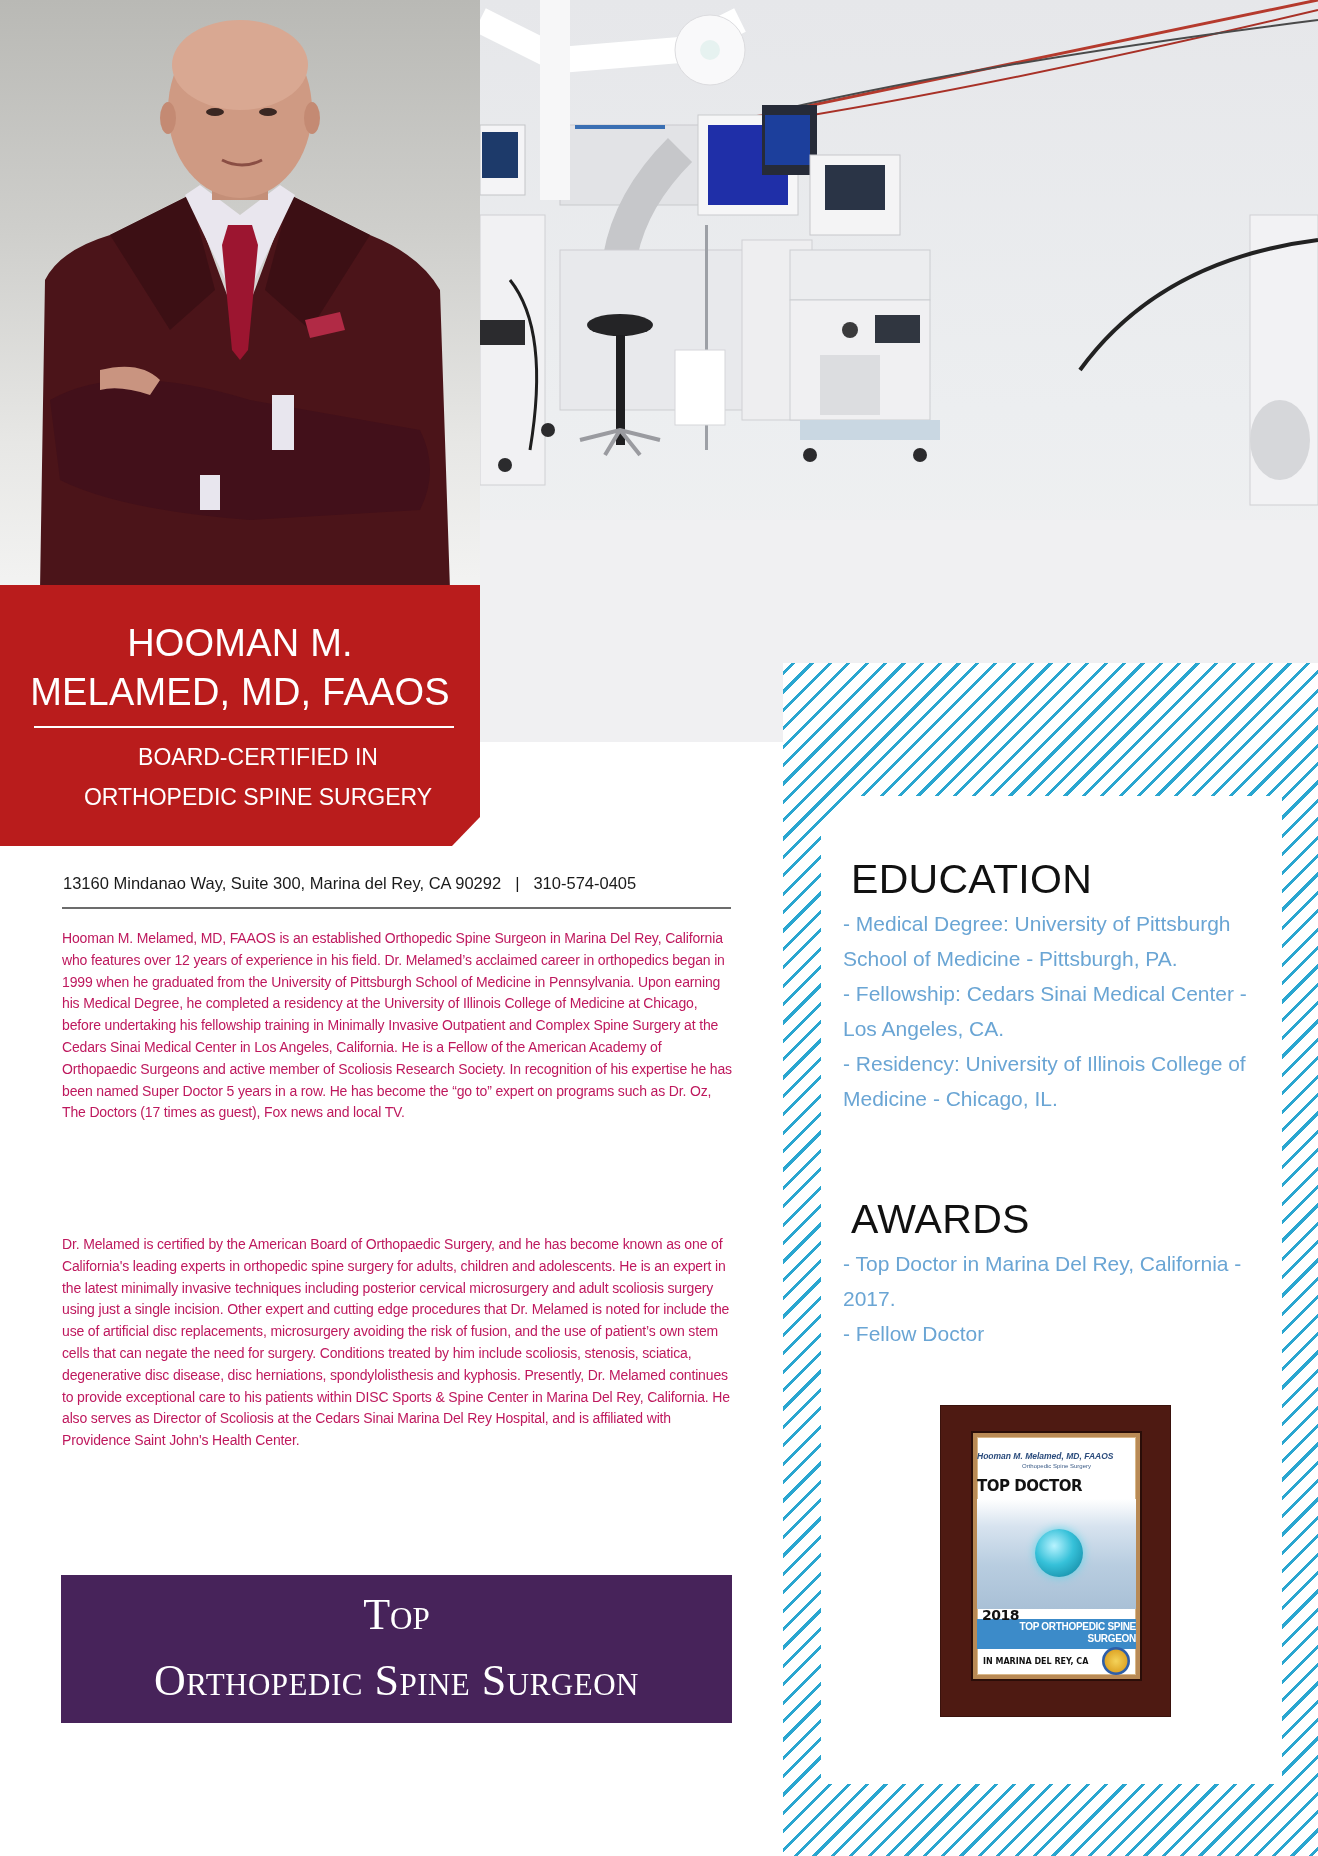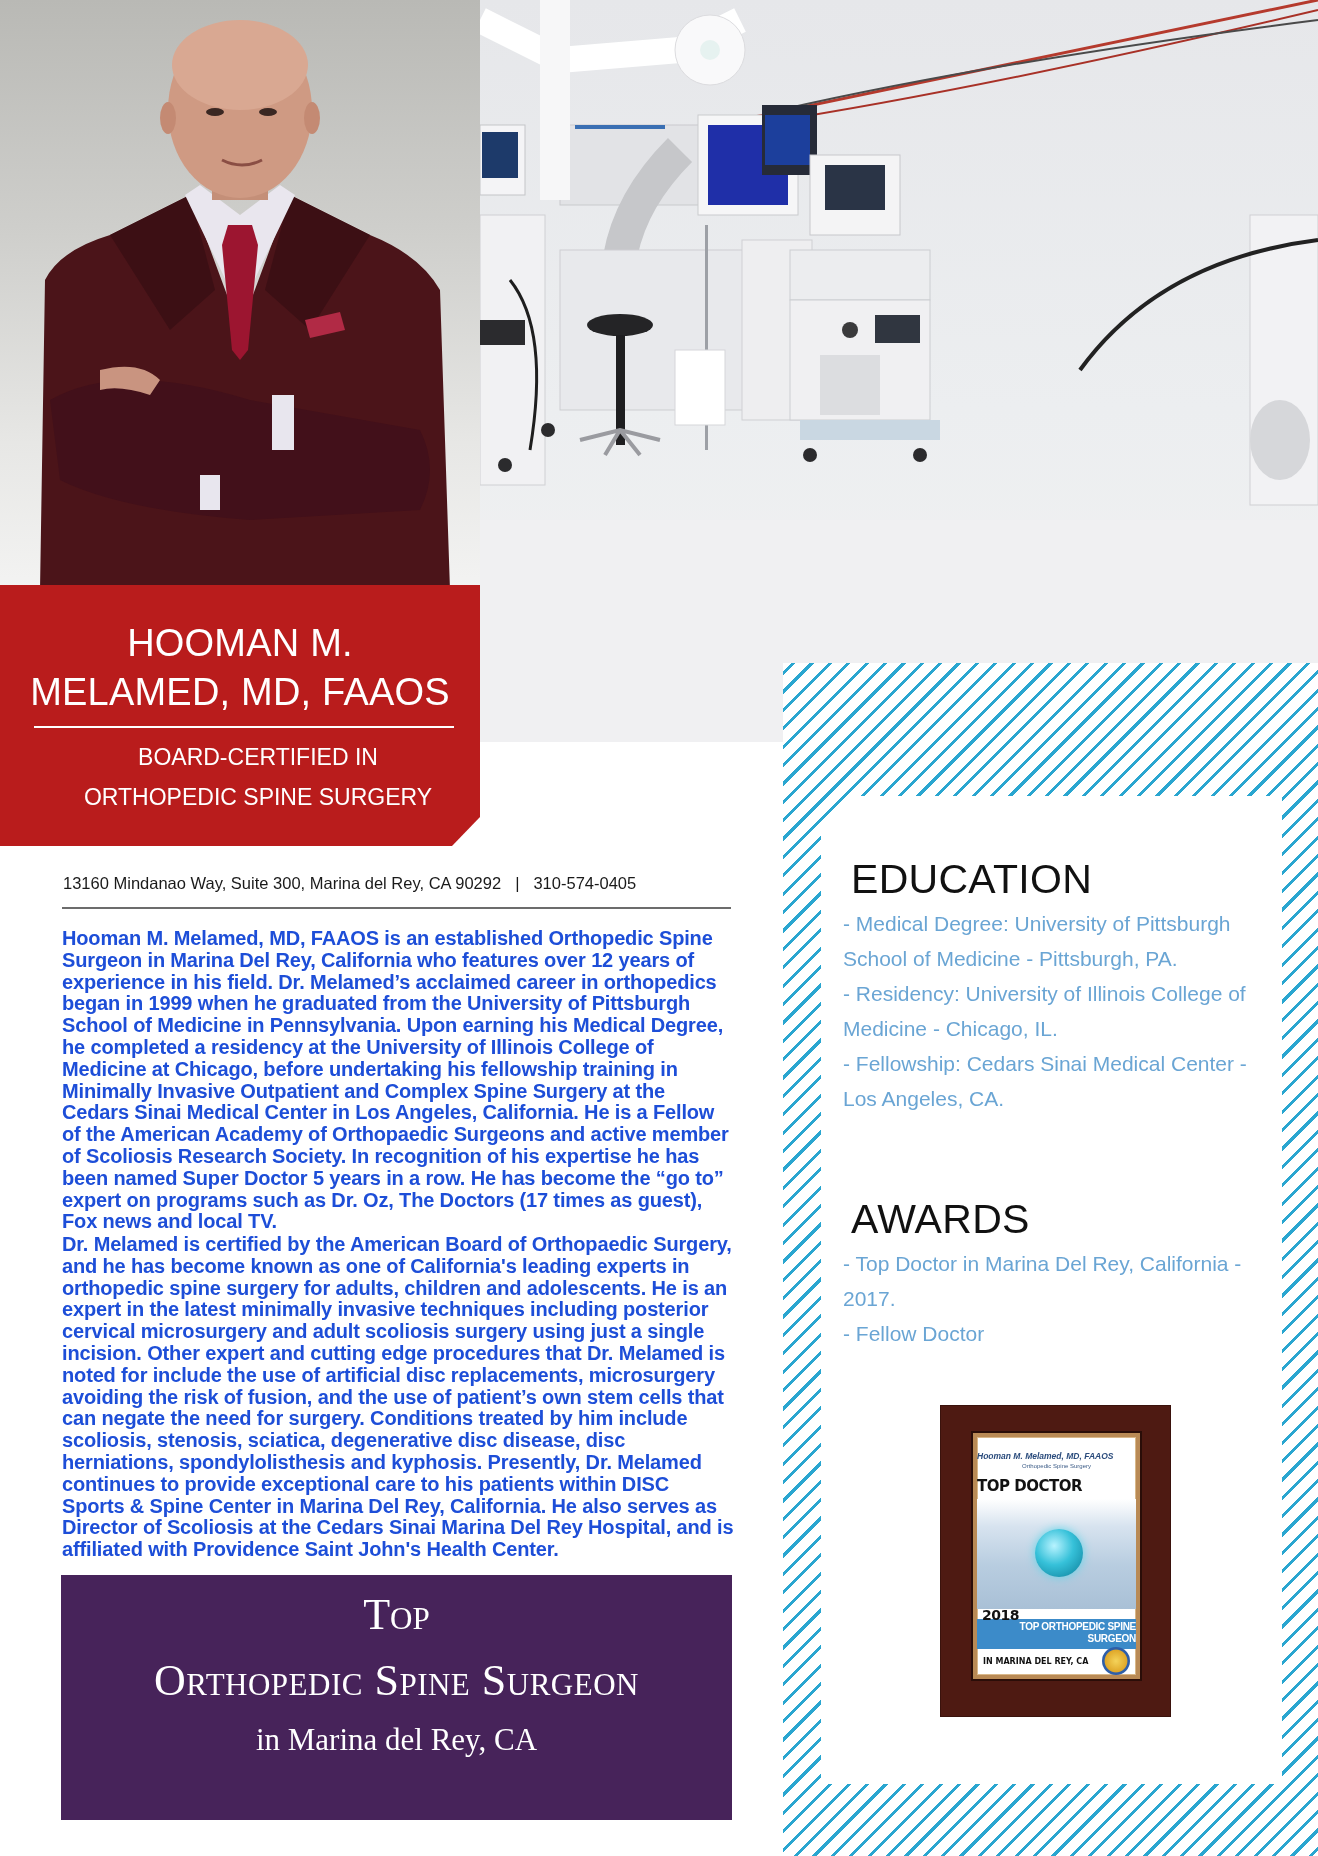--- a/index.html
+++ b/index.html
@@ -128,28 +128,28 @@
   .address {
     position: absolute; left: 63px; top: 874px; width: 668px;
     font-size: 16.5px; color: #1a1a1a; white-space: nowrap;
   }
   .address .sep { margin: 0 14px; }
   .address-rule {
     position: absolute; left: 62px; top: 907px; width: 669px; height: 2px; background: #6c6c6c;
   }
   .bio {
     position: absolute; left: 62px; width: 672px;
-    font-size: 20px; line-height: 21.8px; color: #1d4ed8; letter-spacing: -0.15px; font-weight: bold;
+    font-size: 14px; line-height: 21.8px; color: #be185d; letter-spacing: -0.15px;
   }
   .bio-1 { top: 928px; }
   .bio-2 { top: 1234px; }
 
   
   .banner {
-    position: absolute; left: 61px; top: 1575px; width: 671px; height: 245px;
+    position: absolute; left: 61px; top: 1575px; width: 671px; height: 148px;
     background: #47235a; color: #ffffff; text-align: center;
     font-family: "Liberation Serif", "DejaVu Serif", serif;
   }
   .banner .b-line1 { position: absolute; left: 0; right: 0; top: 14px; font-size: 44px; font-variant: small-caps; }
   .banner .b-line2 { position: absolute; left: 0; right: 0; top: 80px; font-size: 44px; font-variant: small-caps; letter-spacing: 0.5px; }
   .banner .b-line3 { position: absolute; left: 0; right: 0; top: 147px; font-size: 31px; }
 </style>
 </head>
 <body>
 
@@ -257,22 +257,22 @@
     <div>ORTHOPEDIC SPINE SURGERY</div>
   </div>
 </div>
 
 <div class="hatch"></div>
 
 <div class="info-panel">
   <h2 class="section-title edu-title">EDUCATION</h2>
   <ul class="list edu-list">
     <li>- Medical Degree: University of Pitts­burgh School of Medicine - Pittsburgh, PA.</li>
+    <li>- Fellowship: Cedars Sinai Medical Center - Los Angeles, CA.</li>
     <li>- Residency: University of Illinois College of Medicine - Chicago, IL.</li>
-    <li>- Fellowship: Cedars Sinai Medical Center - Los Angeles, CA.</li>
   </ul>
 
   <h2 class="section-title awd-title">AWARDS</h2>
   <ul class="list awd-list">
     <li>- Top Doctor in Marina Del Rey, Califor­nia - 2017.</li>
     <li>- Fellow Doctor</li>
   </ul>
 </div>
 
 <div class="plaque">

